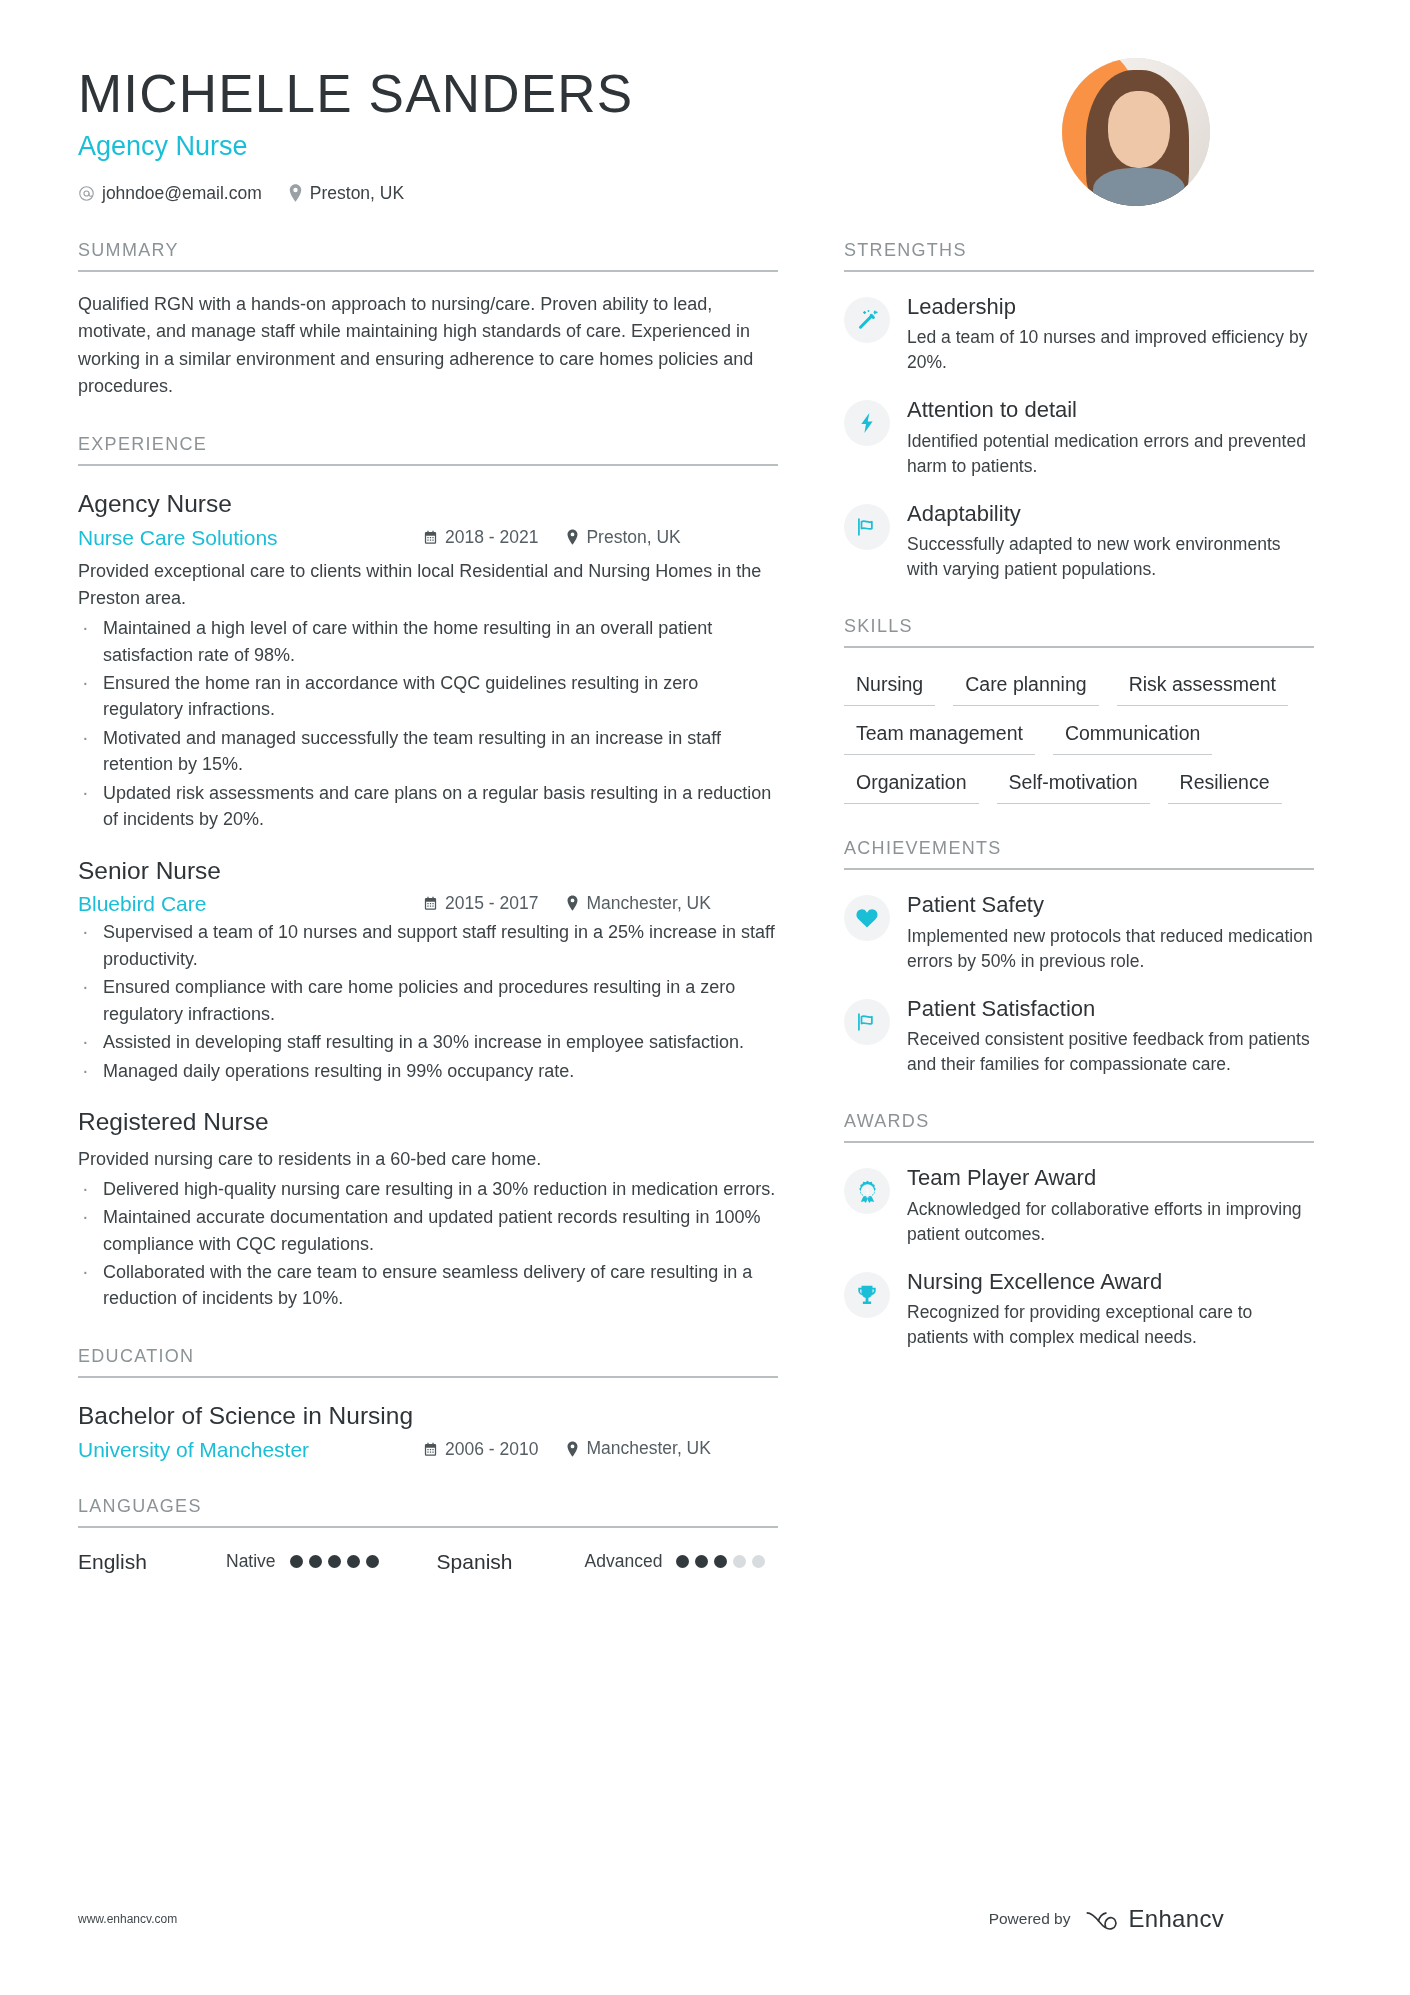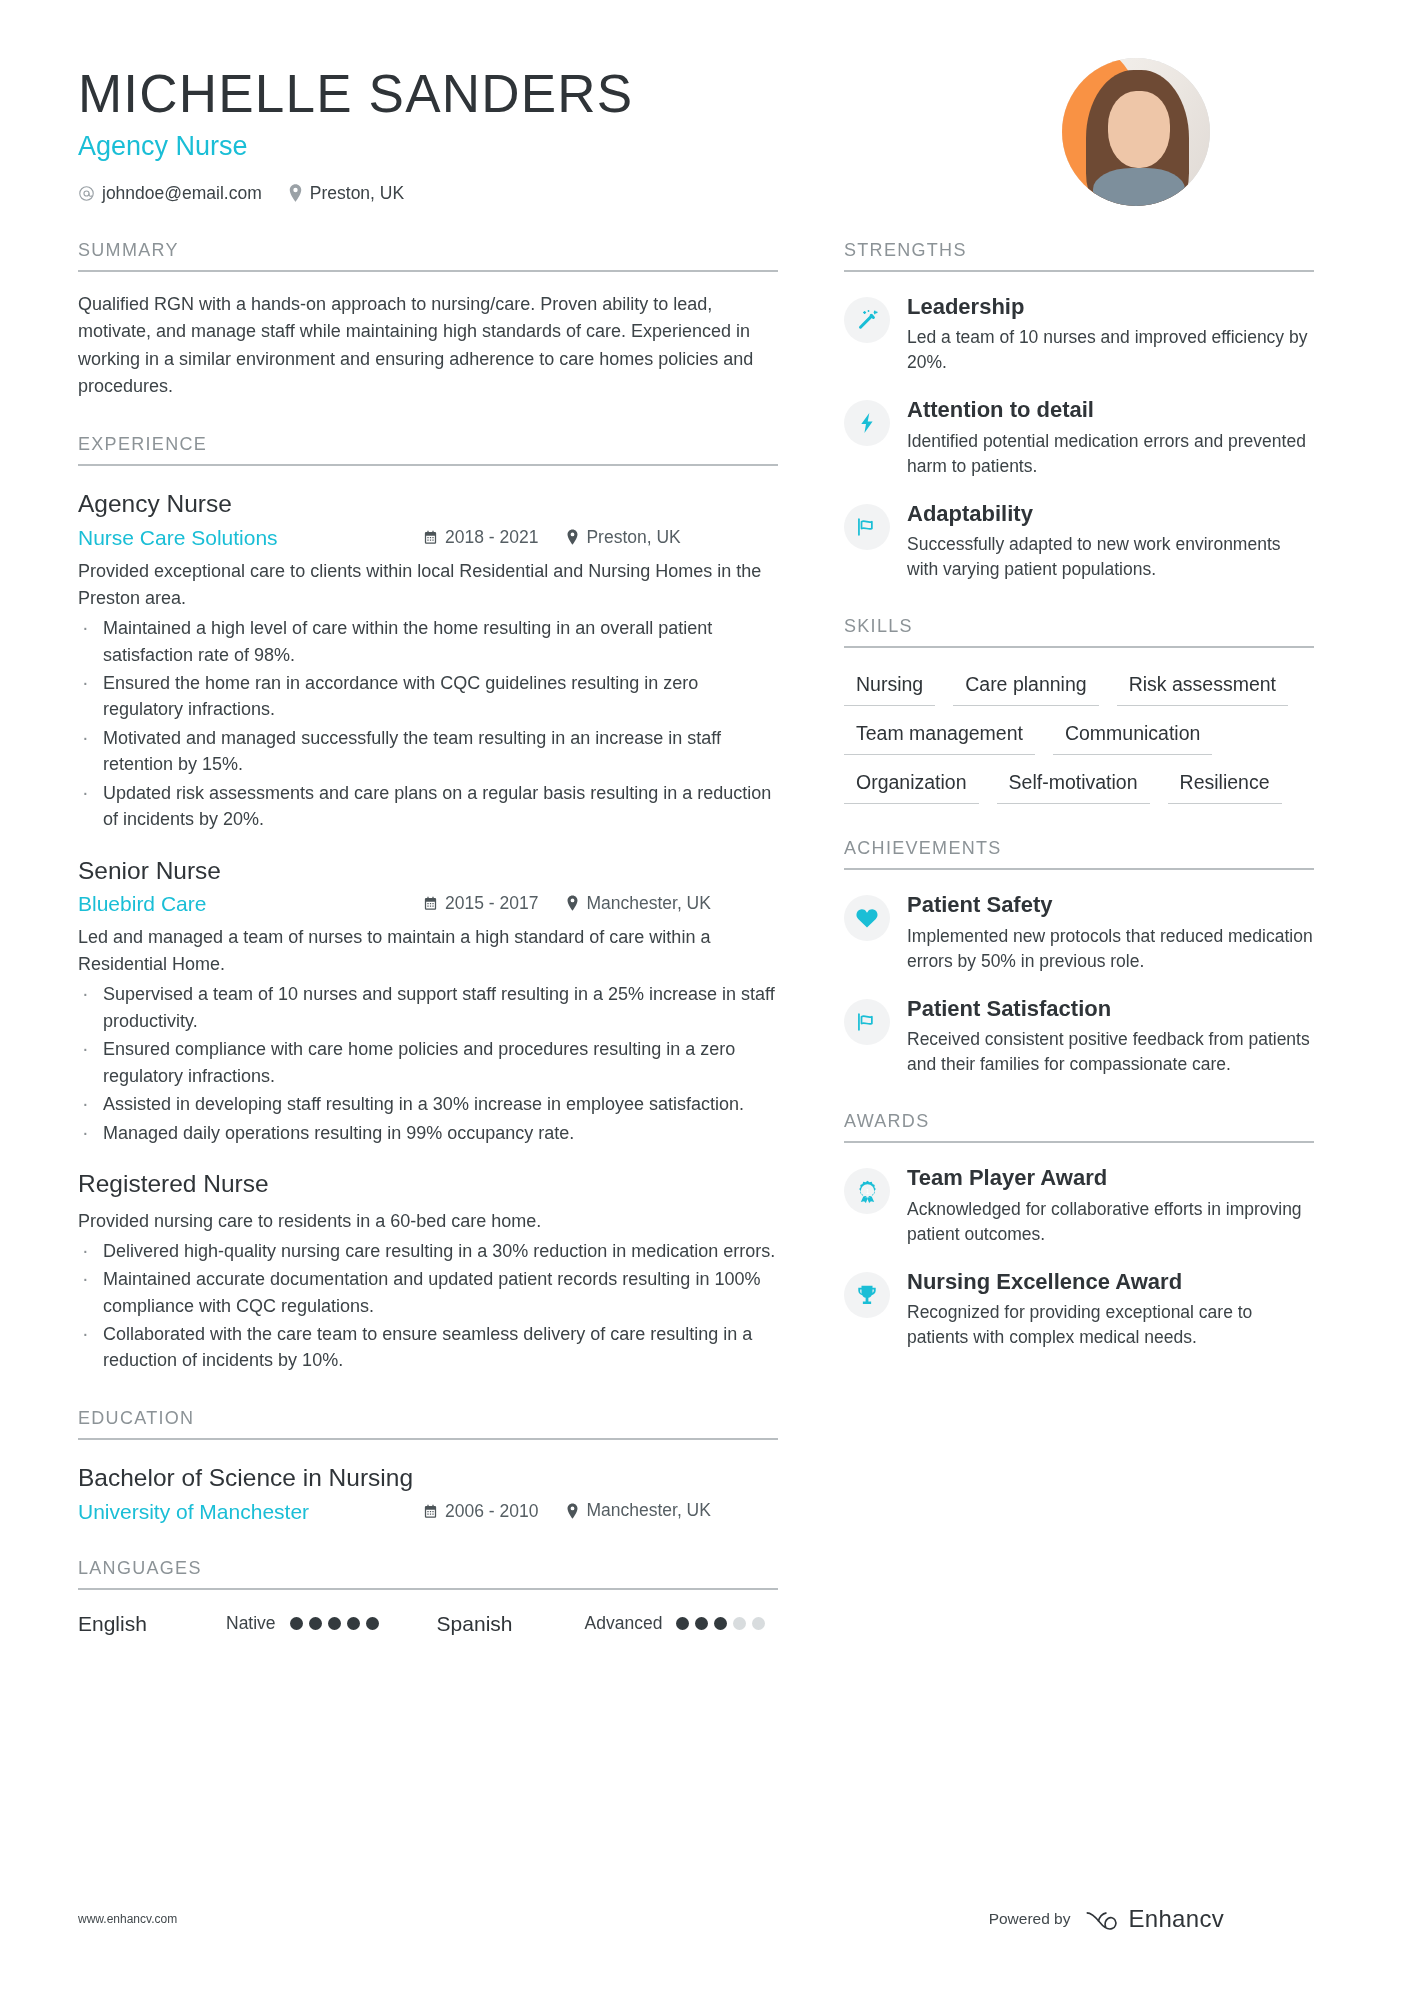--- a/index.html
+++ b/index.html
@@ -176,21 +176,21 @@
     background: #f2f3f4;
     flex: none;
     display: flex; align-items: center; justify-content: center;
     margin-top: 3px;
   }
   .ic-circle svg { display: block; }
   .ic-body { flex: 1; }
   .ic-title {
     font-size: 22px;
     color: #2f3438;
-    font-weight: 700;
+    font-weight: 400;
     line-height: 1.2;
   }
   .ic-desc {
     font-size: 17.5px;
     line-height: 1.43;
     color: #3c4347;
     margin-top: 5px;
   }
 
   
@@ -319,21 +319,20 @@
             </div>
             <div class="meta-bit">
               <span class="ico">
                 <svg width="13" height="16" viewBox="0 0 24 28" fill="#4d5559">
                     <path d="M12 0C6.9 0 2.8 4.1 2.8 9.2 2.8 16.3 12 28 12 28s9.2-11.7 9.2-18.8C21.2 4.1 17.1 0 12 0zm0 12.7a3.5 3.5 0 1 1 0-7 3.5 3.5 0 0 1 0 7z"></path>
                   </svg>
               </span>
               <span>Manchester, UK</span>
             </div>
           </div>
-          <div class="entry-desc">Led and managed a team of nurses to maintain a high standard of care within a Residential Home.</div>
           <ul class="bullets">
             <li>Supervised a team of 10 nurses and support staff resulting in a 25% increase in staff productivity.</li>
             <li>Ensured compliance with care home policies and procedures resulting in a zero regulatory infractions.</li>
             <li>Assisted in developing staff resulting in a 30% increase in employee satisfaction.</li>
             <li>Managed daily operations resulting in 99% occupancy rate.</li>
           </ul>
         </div>
 
         <div class="entry">
           <div class="entry-title">Registered Nurse</div>

